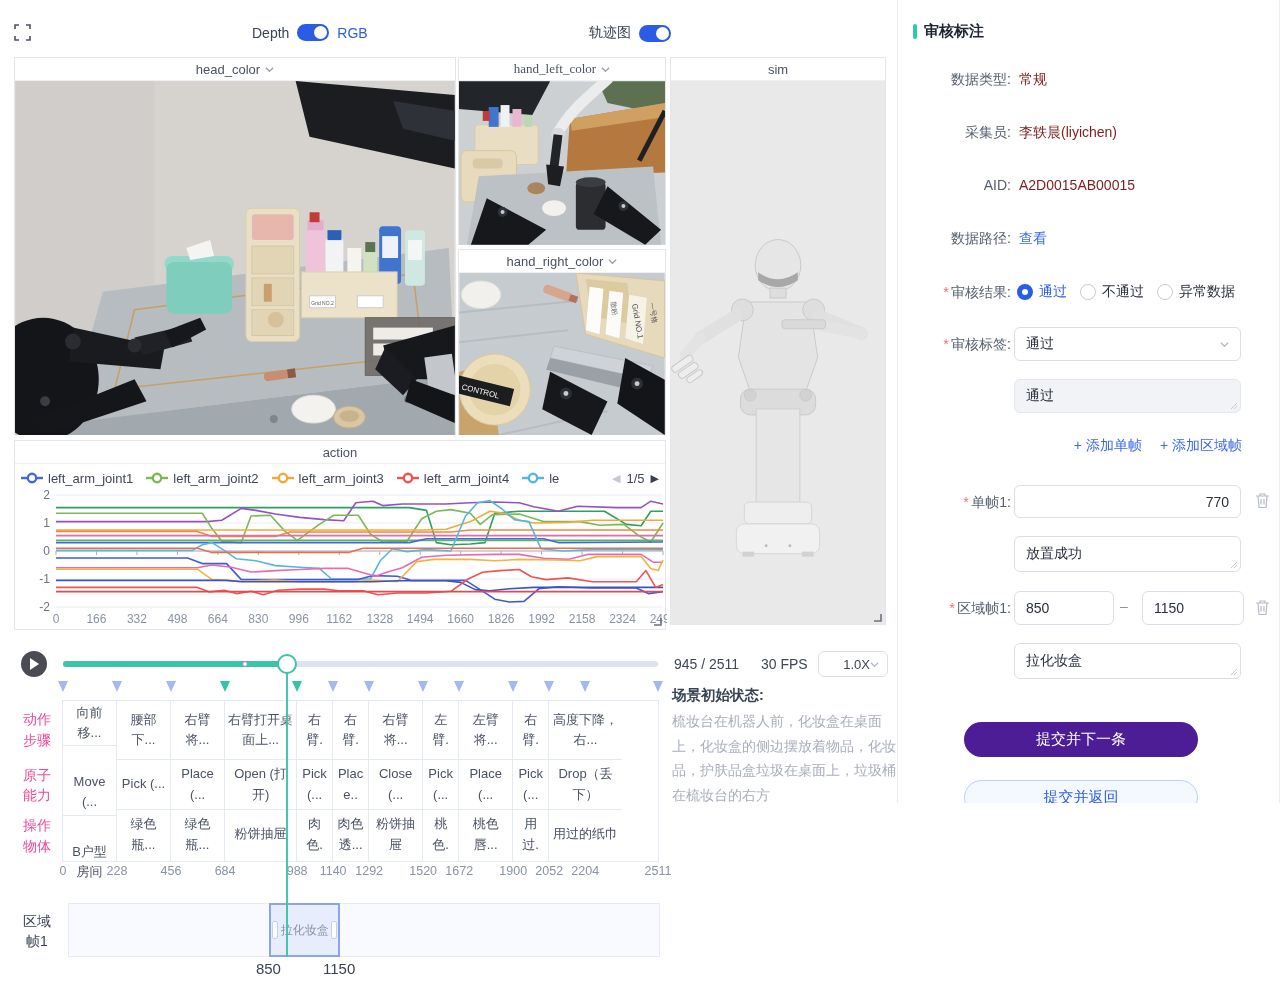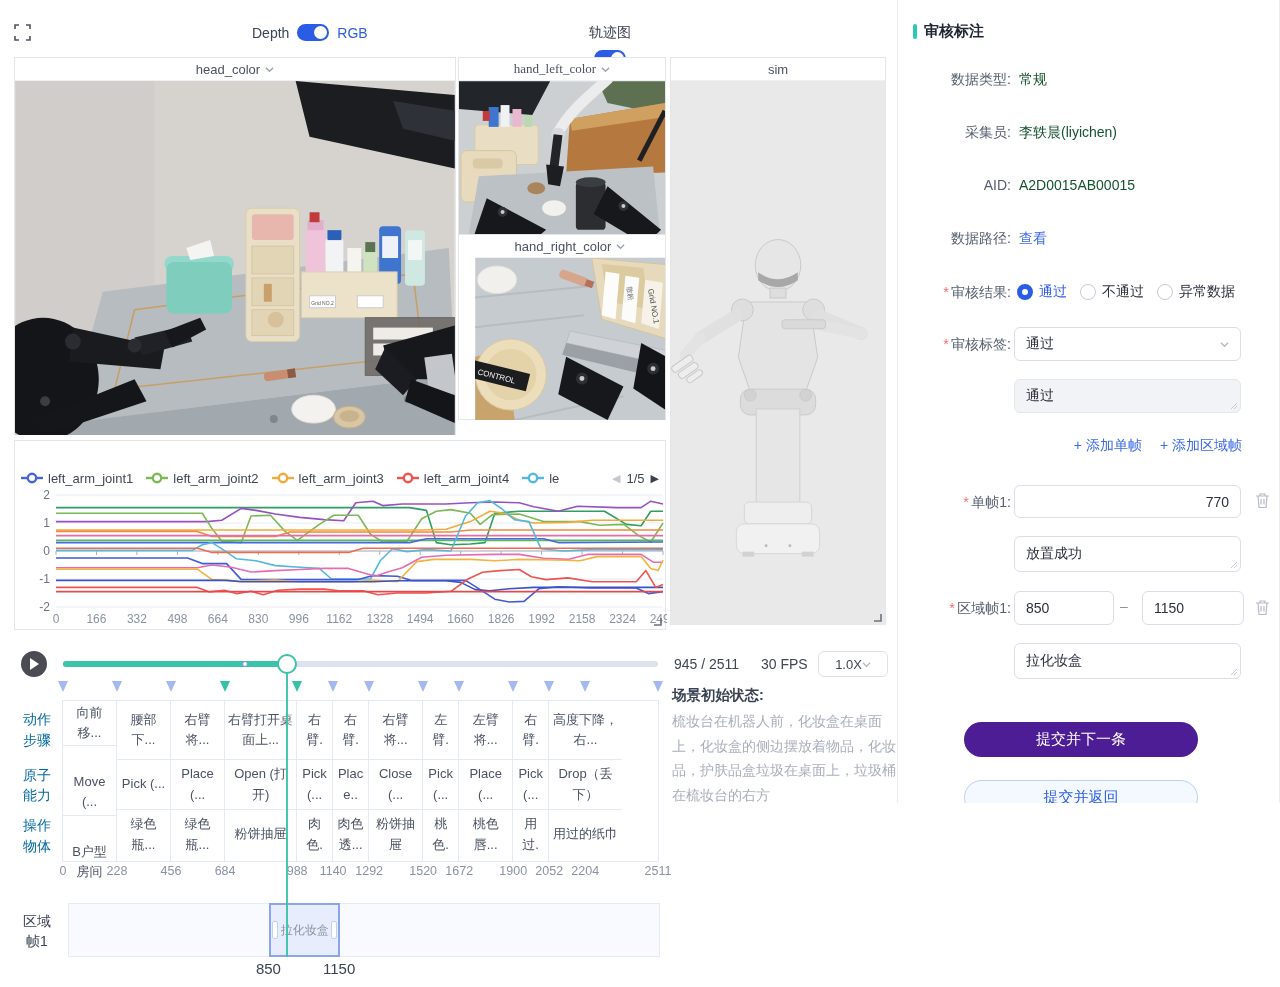--- a/index.html
+++ b/index.html
@@ -2,59 +2,59 @@
 <html><head>
 <meta charset="utf-8">
 <style>
   html,body{margin:0;padding:0;background:#fff;}
   #app{position:relative;width:1280px;height:987px;overflow:hidden;background:#fff;
        font-family:"Liberation Sans","DejaVu Sans",sans-serif;color:#3a4354;}
   
   .topbar{position:absolute;left:0;top:0;width:897px;height:56px;}
   #fullscreen{position:absolute;left:14px;top:24px;cursor:pointer;}
   .tg{position:absolute;top:24px;display:flex;align-items:center;gap:8px;font-size:14px;}
-  .tg-depth{left:252px;} .tg-traj{left:589px;flex-direction:column;}
+  .tg-depth{left:252px;} .tg-traj{left:589px;}
   .toggle{width:32px;height:17px;border-radius:9px;background:#2b5ce6;position:relative;cursor:pointer;}
   .toggle .knob{position:absolute;right:2px;top:2px;width:13px;height:13px;border-radius:50%;background:#fff;}
   .blue-text{color:#2b5ce6;}
   
   .panel{position:absolute;border:1px solid #e4e6ea;background:#fff;box-sizing:border-box;}
   .panel-header{height:22px;display:flex;align-items:center;justify-content:center;gap:5px;
     font-size:13px;color:#4a5263;border-bottom:1px solid #eef0f3;cursor:pointer;}
   .panel-body{position:relative;overflow:hidden;}
   .chev{width:9px;height:9px;}
   #p-head{left:14px;top:57px;width:442px;height:378px;}
   #p-hleft{left:458px;top:57px;width:208px;height:188px;font-family:Liberation Serif, serif;}
-  #p-hright{left:458px;top:234px;width:208px;height:186px;padding-left:16px;}
+  #p-hright{left:458px;top:249px;width:208px;height:186px;}
   #p-sim{left:670px;top:57px;width:216px;height:568px;}
   #p-action{left:14px;top:440px;width:652px;height:190px;}
   .corner-resize{position:absolute;right:3px;bottom:3px;}
   
   #legend{position:absolute;left:6px;top:25px;right:6px;height:24px;display:flex;align-items:center;gap:13px;font-size:13px;color:#3f4654;}
   .lg-item{display:flex;align-items:center;gap:5px;cursor:pointer;white-space:nowrap;}
   #lg-pager{margin-left:auto;display:flex;align-items:center;gap:6px;font-size:13px;color:#3f4654;}
   .pg-arrow{font-size:11px;cursor:pointer;}
   #chart{position:absolute;left:0;top:48px;}
   
   #play-btn{position:absolute;left:21px;top:651px;width:26px;height:26px;border-radius:50%;background:#4a4b53;
     display:flex;align-items:center;justify-content:center;cursor:pointer;}
   #slider{position:absolute;left:63px;top:657px;width:595px;height:14px;cursor:pointer;}
   #slider .track{position:absolute;left:0;top:4px;width:100%;height:6px;border-radius:3px;background:#dde3ef;}
   #slider-fill{position:absolute;left:0;top:4px;height:6px;border-radius:3px;background:#3cc3a9;}
   #slider-dot{position:absolute;top:4px;width:6px;height:6px;border-radius:50%;background:#fff;border:1.5px solid #7688d9;box-sizing:border-box;}
   #slider-handle{position:absolute;top:-3px;width:20px;height:20px;border-radius:50%;background:#fff;border:2px solid #3cc3a9;box-sizing:border-box;cursor:grab;}
   #frame-indicator{position:absolute;left:674px;top:656px;font-size:14px;color:#3f4654;}
   #fps{position:absolute;left:761px;top:656px;font-size:14px;color:#3f4654;}
   #speed-select{position:absolute;left:818px;top:651px;width:70px;height:26px;border:1px solid #dcdfe6;border-radius:6px;
-    display:flex;align-items:center;justify-content:center;padding:0 8px;box-sizing:border-box;font-size:13px;color:#3f4654;cursor:pointer;background:#fff;}
+    display:flex;align-items:center;justify-content:flex-end;padding:0 8px;box-sizing:border-box;font-size:13px;color:#3f4654;cursor:pointer;background:#fff;}
   
   #markers{position:absolute;left:63px;top:681px;width:595px;height:14px;}
   .marker{position:absolute;top:0;width:0;height:0;border-left:5.5px solid transparent;border-right:5.5px solid transparent;cursor:pointer;}
   .steps-rowlabel{position:absolute;left:18px;width:38px;display:flex;align-items:center;justify-content:center;
-    text-align:center;font-size:14px;color:#0369a1;line-height:1.45;}
+    text-align:center;font-size:14px;color:#ec4899;line-height:1.45;}
   #steps-grid{position:absolute;left:62px;top:700px;width:597px;height:162px;display:flex;
     border:1px solid #e4eaf4;box-sizing:border-box;}
   .sg-col{display:flex;flex-direction:column;border-right:1px solid #e4eaf4;box-sizing:border-box;}
   .sg-col:last-child{border-right:none;}
   .sg-cell{display:flex;align-items:center;justify-content:center;text-align:center;
     font-size:13px;color:#4a5263;line-height:1.55;padding:2px 3px;box-sizing:border-box;border-bottom:1px solid #e4eaf4;word-break:break-all;}
   .sg-cell:last-child{border-bottom:none;}
   .sg-r1{height:59px;} .sg-r2{height:50px;} .sg-r3{height:49px;}
   #frame-axis{position:absolute;left:63px;top:864px;width:610px;height:16px;font-size:12.5px;color:#8a93a3;}
   #frame-axis span{position:absolute;transform:translateX(-50%);}
@@ -71,21 +71,21 @@
   .r-handle{position:absolute;top:50%;transform:translateY(-50%);width:4px;height:16px;border-radius:2px;background:#fff;border:1px solid #c4d0f2;cursor:ew-resize;}
   .r-handle.l{left:1px;} .r-handle.r{right:1px;}
   .region-edge{position:absolute;top:960px;width:48px;text-align:center;font-size:15px;color:#3a4354;}
   #playhead{position:absolute;width:2px;background:#3cc3a9;opacity:.95;z-index:3;}
   
   #review{position:absolute;left:897px;top:0;width:383px;height:803px;background:#fff;
     border-left:1px solid #ebedf1;border-right:1px solid #ebedf1;box-sizing:border-box;overflow:hidden;}
   .rp-title{position:absolute;left:15px;top:22px;display:flex;align-items:center;gap:7px;font-size:15px;font-weight:bold;color:#1f2633;}
   .rp-bar{width:4px;height:15px;border-radius:2px;background:#2bc7b9;}
   .rp-label{position:absolute;left:0;width:113px;text-align:right;font-size:14px;color:#565f6e;}
-  .rp-value{position:absolute;left:121px;font-size:14px;color:#14532d;}
+  .rp-value{position:absolute;left:121px;font-size:14px;color:#7f1d1d;}
   .req{color:#f56c6c;margin-right:3px;}
   .link{color:#3b6ae8;cursor:pointer;}
   #radio-group{position:absolute;left:119px;top:283px;display:flex;align-items:center;gap:13px;font-size:14px;color:#2a303c;}
   .radio{display:flex;align-items:center;gap:6px;cursor:pointer;}
   .radio .dot{width:16px;height:16px;border-radius:50%;box-sizing:border-box;border:1px solid #c6cbd4;background:#fff;}
   .radio.sel .dot{border:5px solid #2b5ce6;}
   .radio.sel .rlabel{color:#2b5ce6;}
   .box-input{position:absolute;border:1px solid #d9dee8;border-radius:6px;background:#fff;box-sizing:border-box;
     font-size:14px;color:#2a303c;font-family:inherit;padding:0 11px;outline:none;}
   .sel-box{display:flex;align-items:center;justify-content:space-between;cursor:pointer;padding:0 11px;}
@@ -322,20 +322,23 @@
             <rect x="132" y="474" width="12" height="5" fill="#d2d2d2" stroke="none"></rect>
         </g>
       </svg>
       <svg class="corner-resize" width="9" height="9" viewBox="0 0 9 9">
           <path d="M1,8 L8,8 L8,1" fill="none" stroke="#6b7280" stroke-width="1.6"></path>
         </svg>
     </div>
   </div>
 
   <div class="panel" id="p-action">
+    <div class="panel-header">
+      <span>action</span>
+    </div>
     <div id="legend">
 
       <span class="lg-item">
           <svg width="22" height="12" viewBox="0 0 22 12">
             <line x1="0" y1="6" x2="22" y2="6" stroke="#4767d6" stroke-width="2.4"></line>
             <circle cx="11" cy="6" r="4.2" fill="#fff" stroke="#4767d6" stroke-width="2.4"></circle>
           </svg>
           <span>left_arm_joint1</span>
         </span>
         <span class="lg-item">

